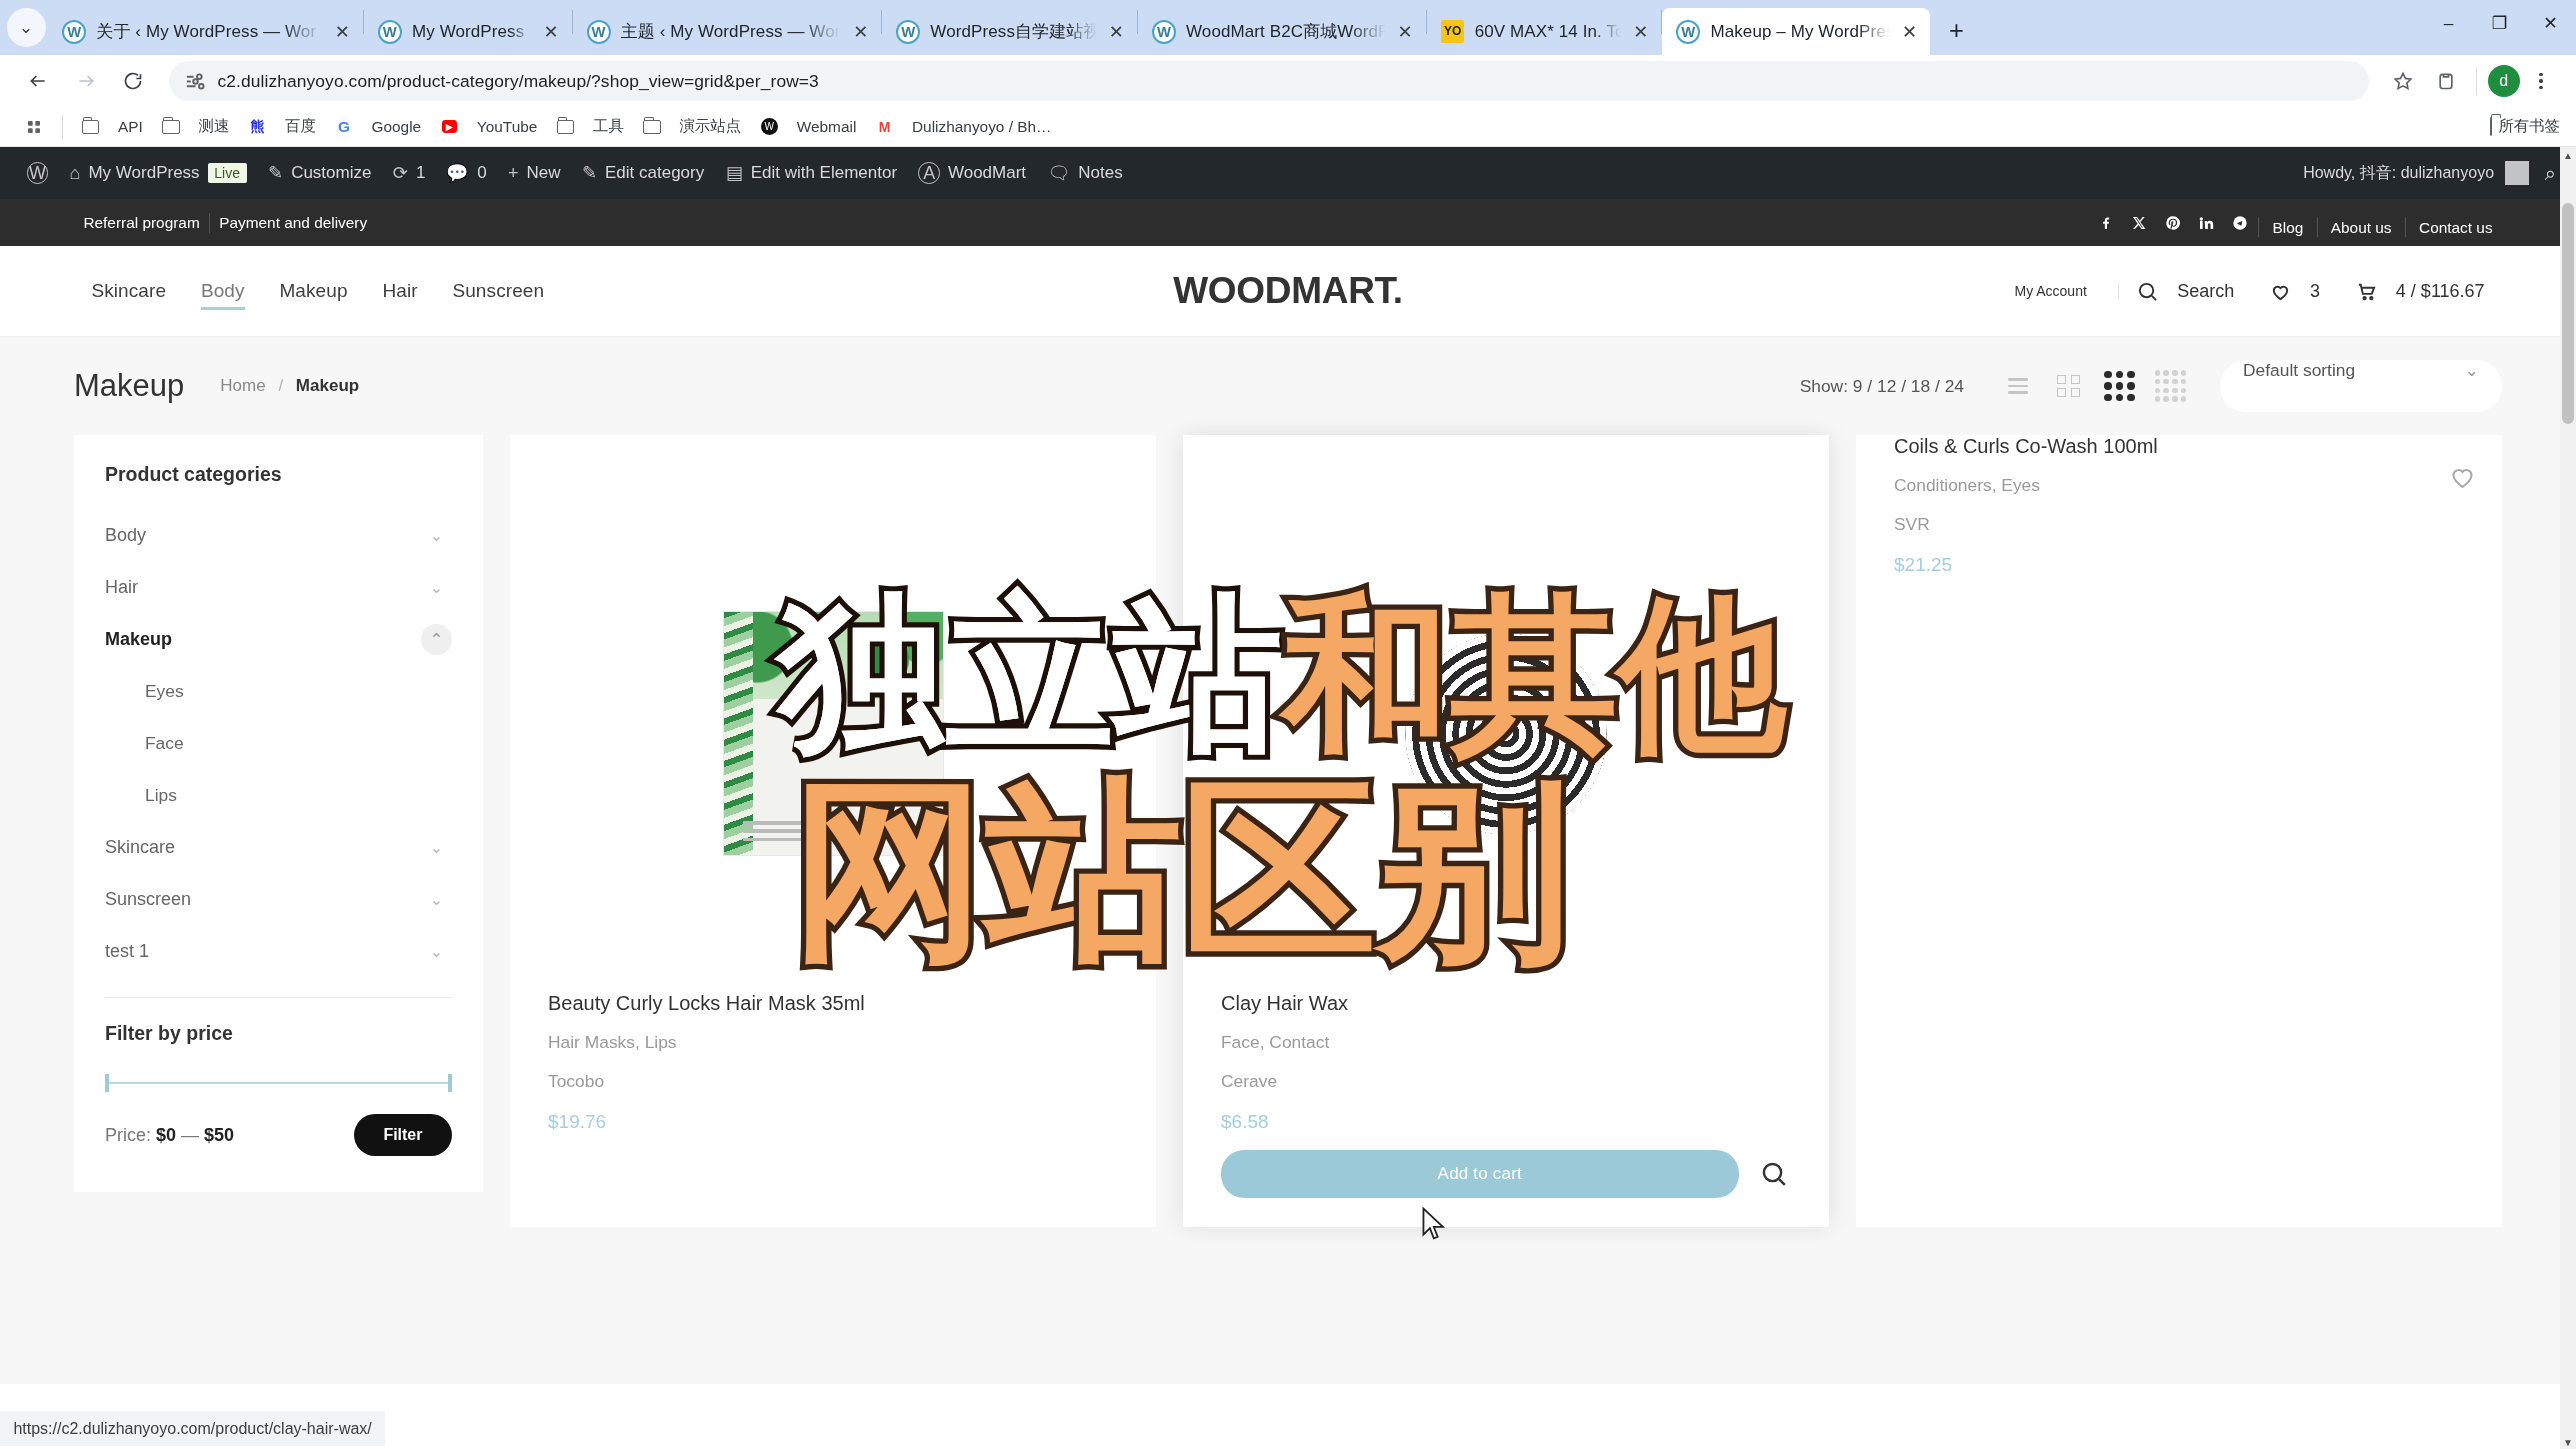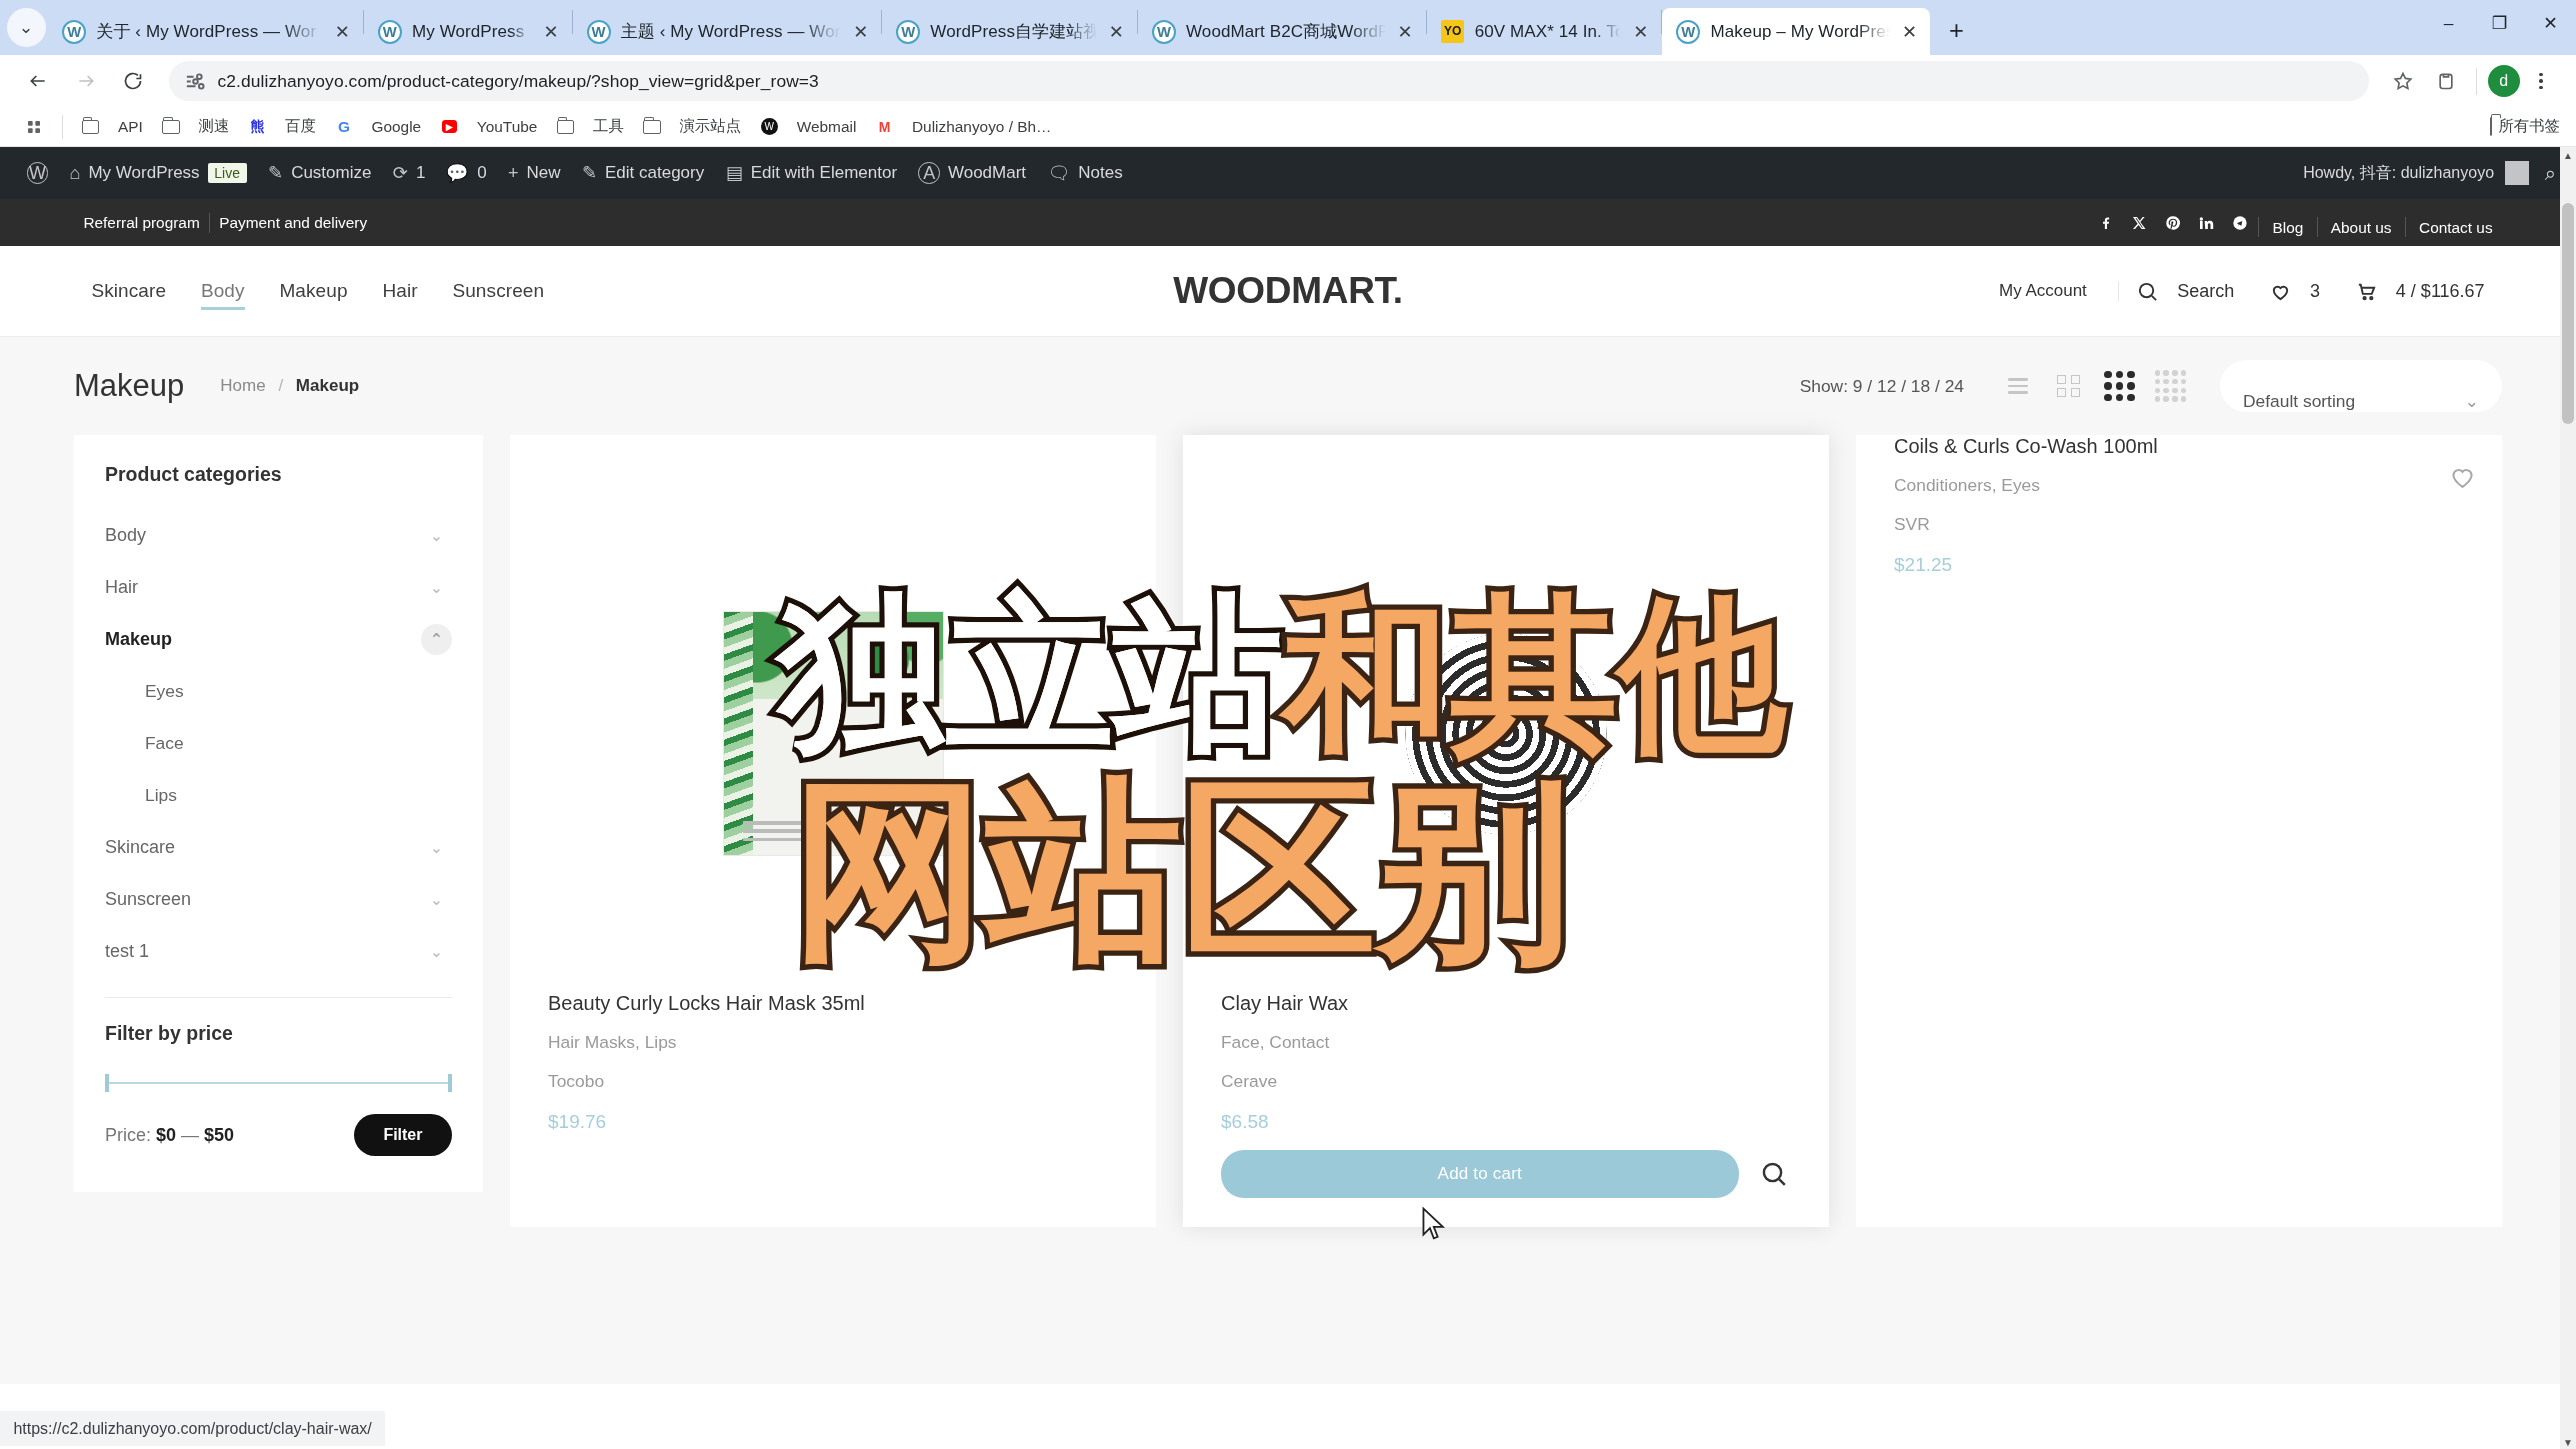--- a/index.html
+++ b/index.html
@@ -151,21 +151,21 @@
   }
   .mainnav a.active { color: #777; }
   .mainnav a.active::after {
     content:""; position:absolute; left: 17.4px; right: 17.4px; bottom: -1.3px; height: 2.7px; background:#a8d0d8;
   }
   .brand {
     position:absolute; left: 50%; transform: translateX(-50%);
     font-size: 37px; font-weight: 700; letter-spacing: -0.3px; color:#333;
   }
   .hdr-right { margin-left:auto; display:flex; align-items:center; gap: 0; }
-  .hdr-right .myacct { font-size: 17px; color:#333; padding-right: 31px; border-right:0.7px solid #e6e6e6;}
+  .hdr-right .myacct { font-size: 14px; color:#333; padding-right: 31px; border-right:0.7px solid #e6e6e6;}
   .hdr-tool { display:flex; align-items:center; gap: 18px; font-size:18px; color:#333; padding: 0 17.4px;}
   .hdr-tool:first-of-type { padding-left: 31px; }
   .hdr-tool svg { width: 23px; height:23px; stroke:#333; fill:none; stroke-width:2;}
 
   .content { background:#f7f7f7; min-height: 1047px; padding: 0 74px; position:relative; }
   .pagehead { display:flex; align-items:center; height: 98px; }
   .pagetitle { font-size: 31px; color:#333; font-weight: 400; margin-right: 36px; }
   .crumbs { font-size: 17px; color:#8a8a8a; }
   .crumbs .sep { margin: 0 8px; color:#b5b5b5; }
   .crumbs .cur { color:#333; font-weight: 700; }
@@ -176,21 +176,21 @@
   .vm .rows { display:flex; flex-direction:column; gap:4px;}
   .vm .rows i { width: 20px; height:2.7px; background:#c5c5c5; border-radius:1.3px; display:block;}
   .vm .grid2 { display:grid; grid-template-columns: repeat(2, 8.7px); gap: 4.7px;}
   .vm .grid2 i { width:8.7px;height:8.7px;border:1.3px solid #c5c5c5; display:block;}
   .vm .grid3 { display:grid; grid-template-columns: repeat(3, 7.4px); gap: 4px;}
   .vm .grid3 i { width:7.4px;height:7.4px;border-radius:50%;background:#2b2b2b; display:block;}
   .vm .grid4 { display:grid; grid-template-columns: repeat(4, 5.4px); gap: 3.4px;}
   .vm .grid4 i { width:5.4px;height:5.4px;border-radius:50%;background:#d2d2d2; display:block;}
   .sortbox {
     margin-left: 24px; width: 282px; height: 52px; background:#fff; border-radius: 26px;
-    display:flex; align-items:flex-end; padding: 0 23px; font-size: 17.4px; color:#555;
+    display:flex; align-items:flex-start; padding: 0 23px; font-size: 17.4px; color:#555;
   }
   .sortbox .chev { margin-left:auto; color:#999; font-size: 17.4px;}
 
   .columns { display:flex; gap: 27px; align-items:flex-start; }
   .sidebar { width: 409px; flex: 0 0 409px; background:#fff; padding: 28px 31px 36px; }
   .sbtitle { font-size: 19.5px; color:#333; font-weight:700; margin-bottom: 23px; }
   .catlist { list-style:none; }
   .catrow {
     display:flex; align-items:center; height: 52px; font-size: 18px; color:#666;
   }

